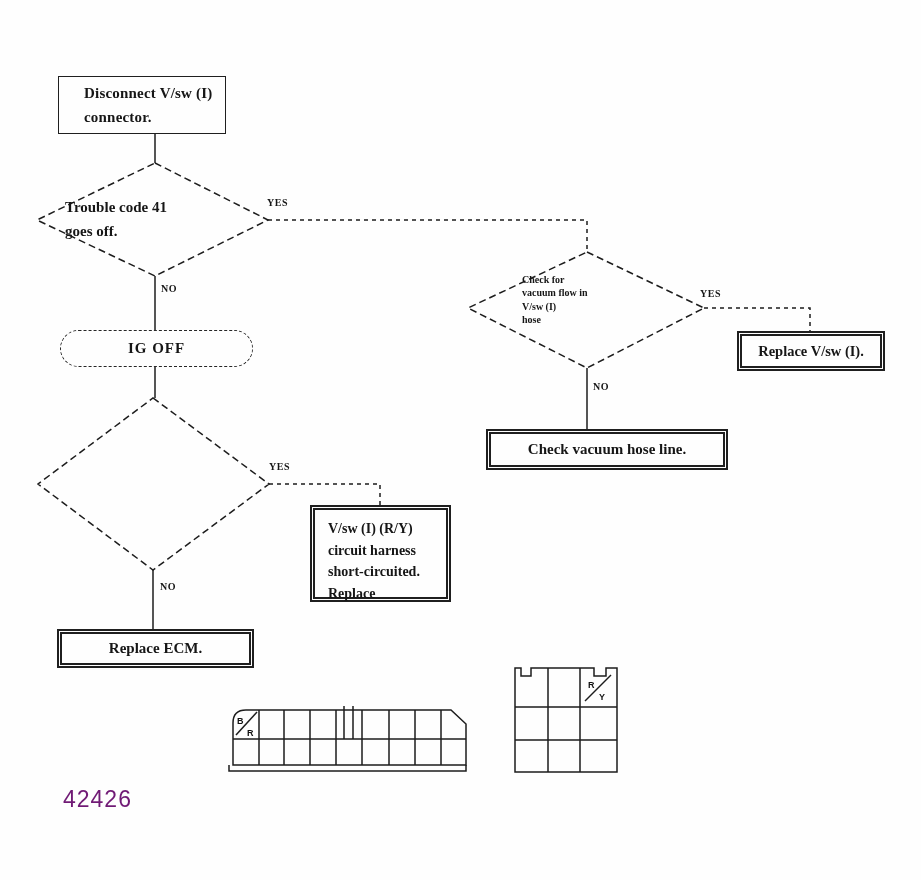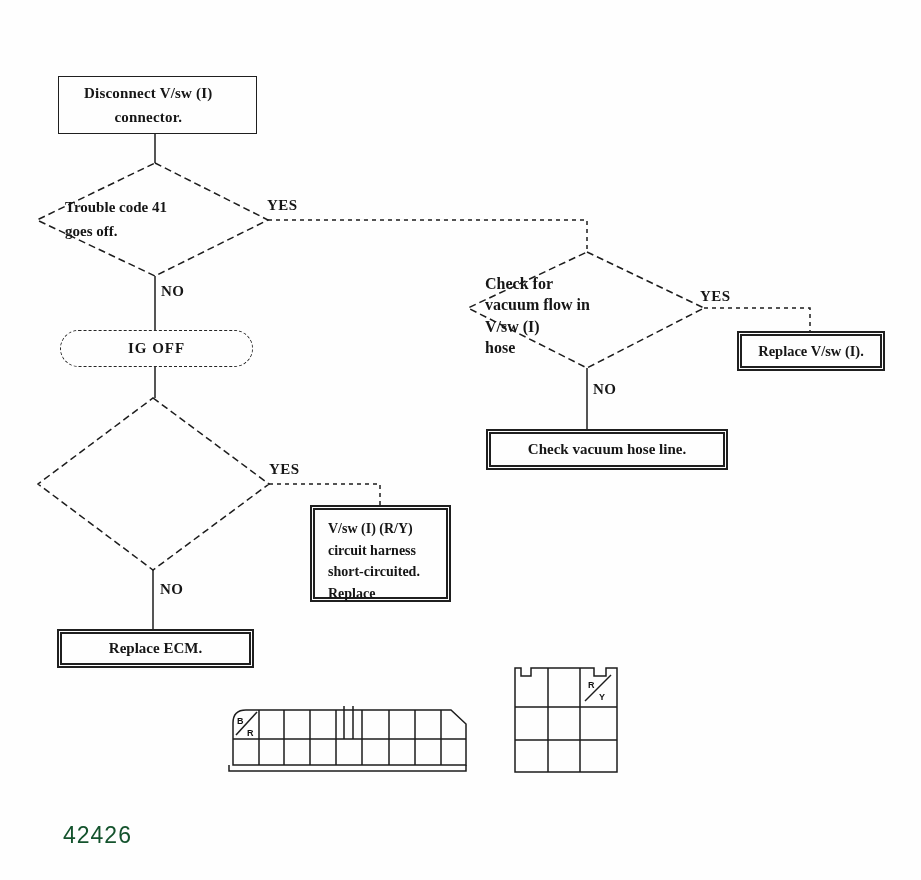--- a/index.html
+++ b/index.html
@@ -20,24 +20,24 @@
   }
   .box1 { border:1.7px solid #1f1f1f; display:flex; align-items:center; }
   .box2 { border:5px double #1f1f1f; display:flex; align-items:center; justify-content:center;
           text-align:right; font-weight:600; }
   .capsule {
     border:1.7px dashed #262626; border-radius:19px;
     display:flex; align-items:center; justify-content:center;
     font-size:15px; font-weight:600; letter-spacing:1px;
   }
   .dtext { text-align:left; white-space:pre-line; font-weight:600; }
-  .lbl { font-size:15px; font-weight:700; letter-spacing:0.5px; }
+  .lbl { font-size:10px; font-weight:700; letter-spacing:0.5px; }
   .fig {
     font-family:"Liberation Sans","DejaVu Sans",sans-serif;
-    font-size:23px; letter-spacing:1px; color:#14532d; font-weight:400;margin-top:36px;
+    font-size:23px; letter-spacing:1px; color:#701a75; font-weight:400;
   }
 </style>
 </head>
 <body>
 
 <div class="canvas">
 
   <svg class="lines" width="921" height="880" viewBox="0 0 921 880">
 
     <path d="M155,134 V163"></path>
@@ -65,21 +65,21 @@
 
     <g>
       <path d="M515,772 V668 H521 V676 H531 V668 H594 V676 H606 V668 H617 V772 Z"></path>
       <path d="M548,668 V772 M580,668 V772 M515,707 H617 M515,740 H617"></path>
       <path d="M585,701 L611,675"></path>
       <text x="588" y="688" font-size="9">R</text>
       <text x="599" y="700" font-size="9">Y</text>
     </g>
   </svg>
 
-  <div class="abs box1 node-text" style="left:58px; top:76px; width:199px; height:58px; padding-left:25px; text-align:center;">
+  <div class="abs box1 node-text" style="left:58px; top:76px; width:168px; height:58px; padding-left:25px; text-align:left;">
     <span>Disconnect V/sw (I)
 connector.</span>
   </div>
 
   <div class="abs capsule" style="left:60px; top:330px; width:193px; height:37px;">
     <span>IG OFF</span>
   </div>
 
   <div class="abs box2" style="left:57px; top:629px; width:197px; height:39px; font-size:15px;">
     <span>Replace ECM.</span>
@@ -98,21 +98,21 @@
   </div>
 
   <div class="abs box2" style="left:486px; top:429px; width:242px; height:41px; font-size:15px;">
     <span>Check vacuum hose line.</span>
   </div>
 
   <div class="abs dtext" style="left:65px; top:195px; width:180px; font-size:15px; line-height:1.6;">Trouble code 41
 goes off.</div>
 
 
-  <div class="abs dtext" style="left:485px; top:273px; width:180px; font-size:16px; line-height:1.33;">Check for
+  <div class="abs dtext" style="left:522px; top:273px; width:180px; font-size:10px; line-height:1.33;">Check for
 vacuum flow in
 V/sw (I)
 hose</div>
 
   <div class="abs lbl" style="left:267px; top:197px;">YES</div>
   <div class="abs lbl" style="left:161px; top:283px;">NO</div>
 
   <div class="abs lbl" style="left:269px; top:461px;">YES</div>
   <div class="abs lbl" style="left:160px; top:581px;">NO</div>
 

